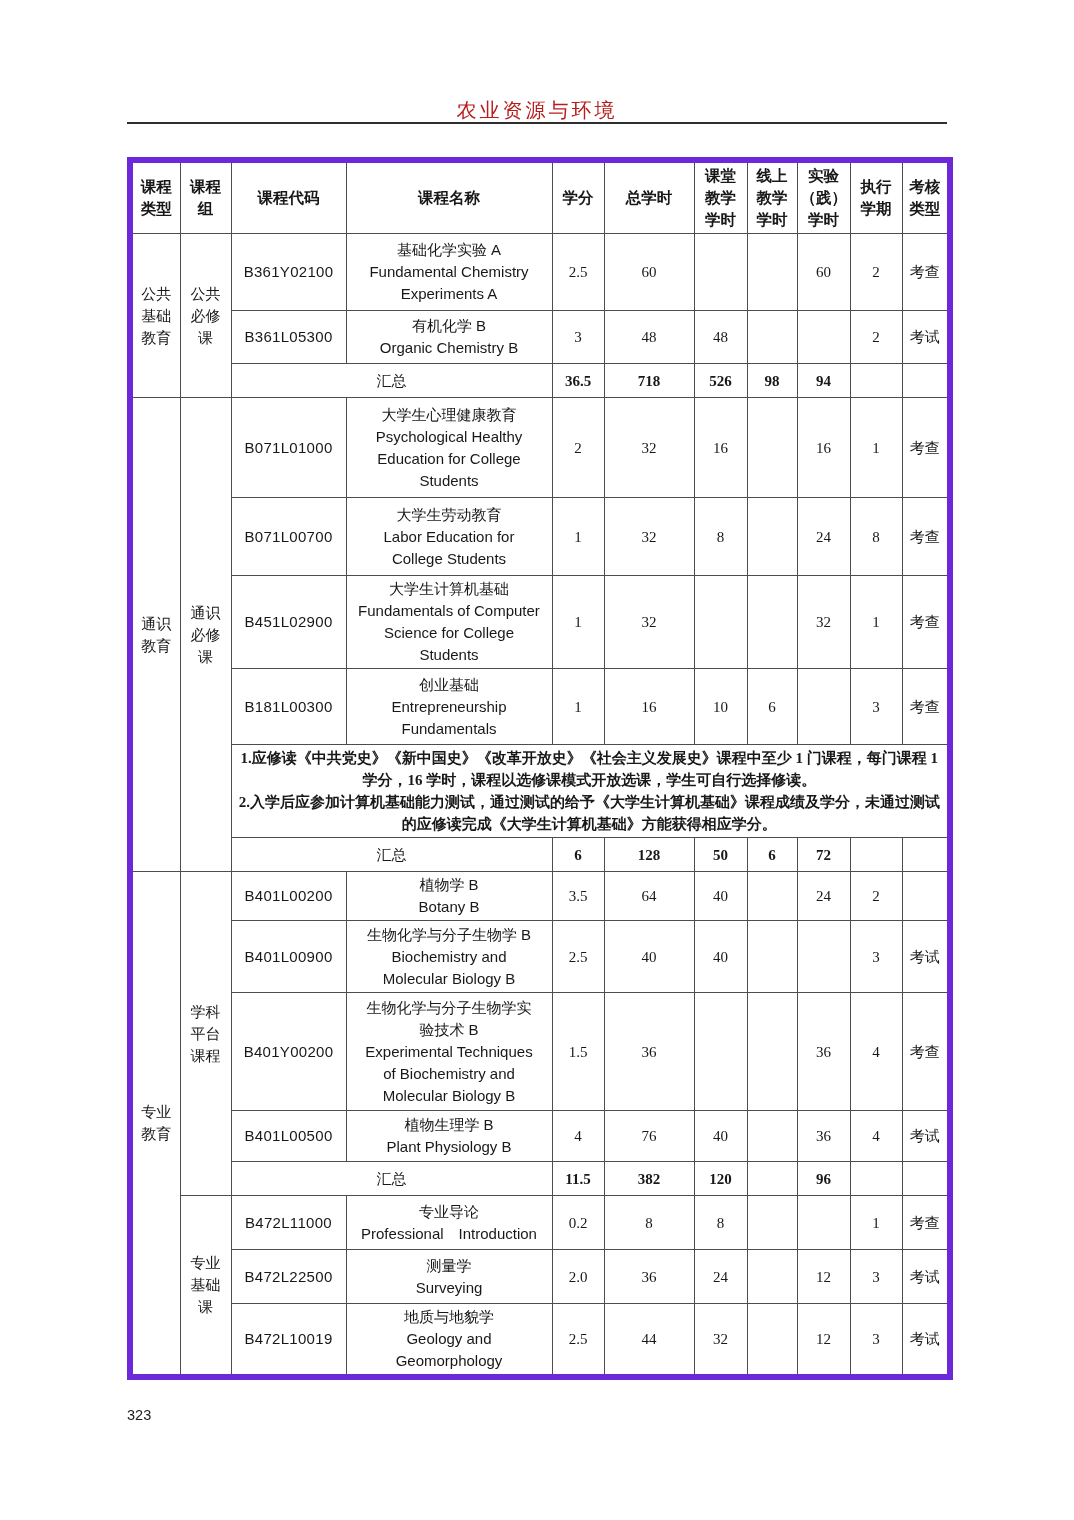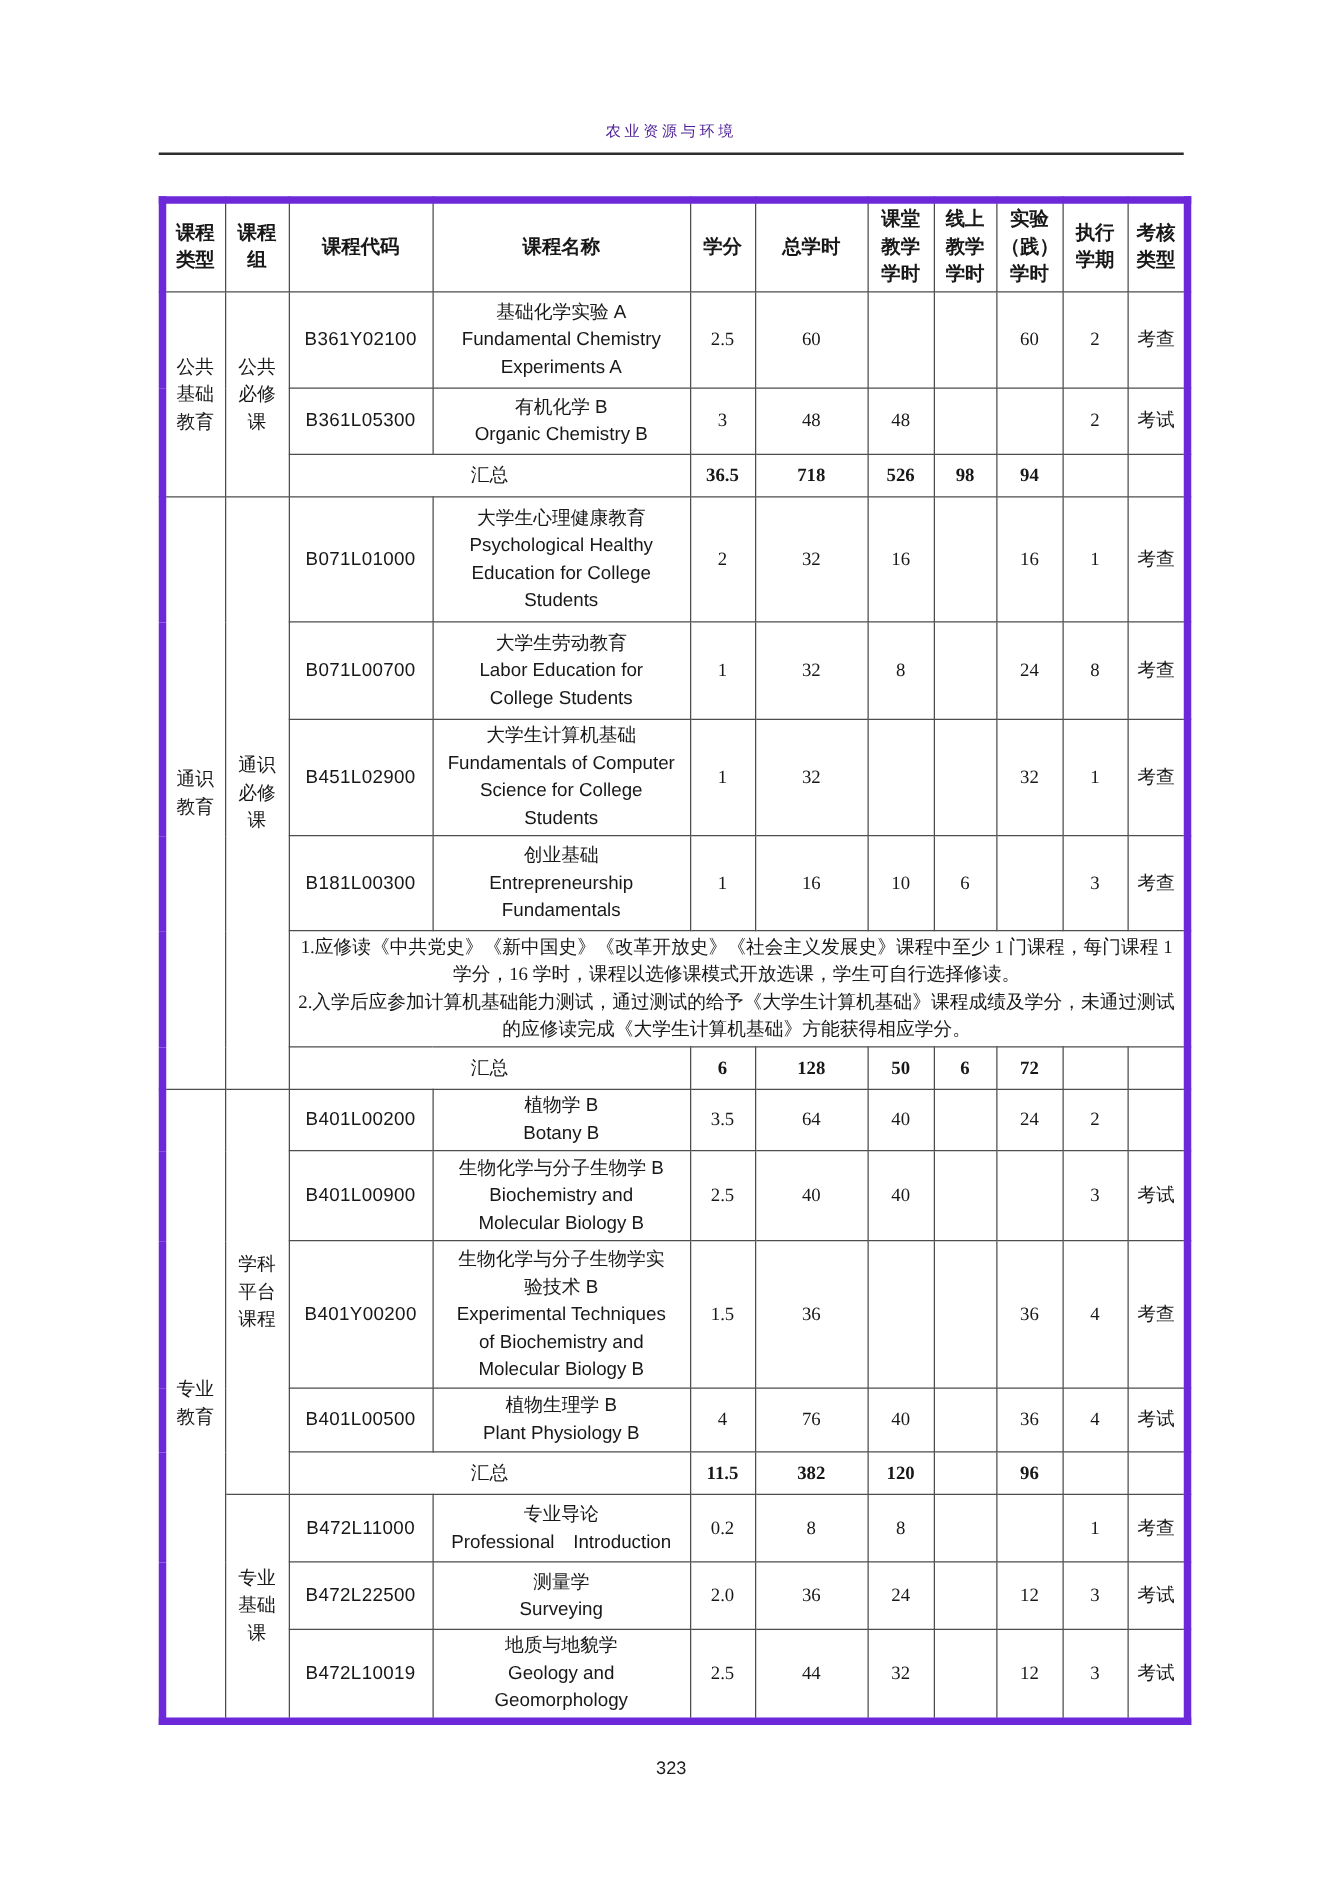--- a/index.html
+++ b/index.html
@@ -9,22 +9,22 @@
     width:1074px; height:1520px;
     background:#ffffff;
     font-family:"Liberation Serif", serif;
     color:#161616;
     overflow:hidden;
     margin:0 auto;
   }
   .doc-title {
     position:absolute; top:97px; left:127px; width:820px;
     text-align:center;
-    font-size:12px; letter-spacing:3px;
-    color:#4c1d95;
+    font-size:20px; letter-spacing:3px;
+    color:#b91c1c;
   }
   .header-rule {
     position:absolute; top:122px; left:127px; width:820px;
     border-top:2px solid #2e2e2e;
   }
   table.curriculum {
     position:absolute; top:157px; left:127px; width:820px;
     border-collapse:collapse; table-layout:fixed;
     border:6px solid #6d28d9;
   }
@@ -56,21 +56,21 @@
   td.sumv { font-weight:bold; font-size:15.5px;margin-top:30px; }
   td.note {
     text-align:left;
     padding:3px 6px 3px 5px;
     font-size:15px;
     line-height:23px;
   }
   td.exam { font-size:15px; }
   .page-number {
     position:absolute; top:1407px; left:127px; width:820px;
-    text-align:center;
+    text-align:left;
     font-family:"Liberation Sans", sans-serif;
     font-size:14.5px; color:#1c1c1c;
   }
 </style>
 </head>
 <body>
 
 <div class="page">
 
   <div class="doc-title">农业资源与环境</div>
@@ -209,21 +209,21 @@
 Entrepreneurship
 Fundamentals</td>
           <td>1</td>
           <td>16</td>
           <td>10</td>
           <td>6</td>
           <td></td>
           <td>3</td>
           <td class="exam">考查</td>
         </tr>
-        <tr style="height: 92px;">
+        <tr style="height: 92px; font-weight: bold;">
           <td colspan="9" class="note">1.应修读《中共党史》《新中国史》《改革开放史》《社会主义发展史》课程中至少 1 门课程，每门课程 1 学分，16 学时，课程以选修课模式开放选课，学生可自行选择修读。
 2.入学后应参加计算机基础能力测试，通过测试的给予《大学生计算机基础》课程成绩及学分，未通过测试的应修读完成《大学生计算机基础》方能获得相应学分。</td>
         </tr>
         <tr style="height: 34px;">
           <td colspan="2" class="sum">汇总</td>
           <td class="sumv">6</td>
           <td class="sumv">128</td>
           <td class="sumv">50</td>
           <td class="sumv">6</td>
           <td class="sumv">72</td>

